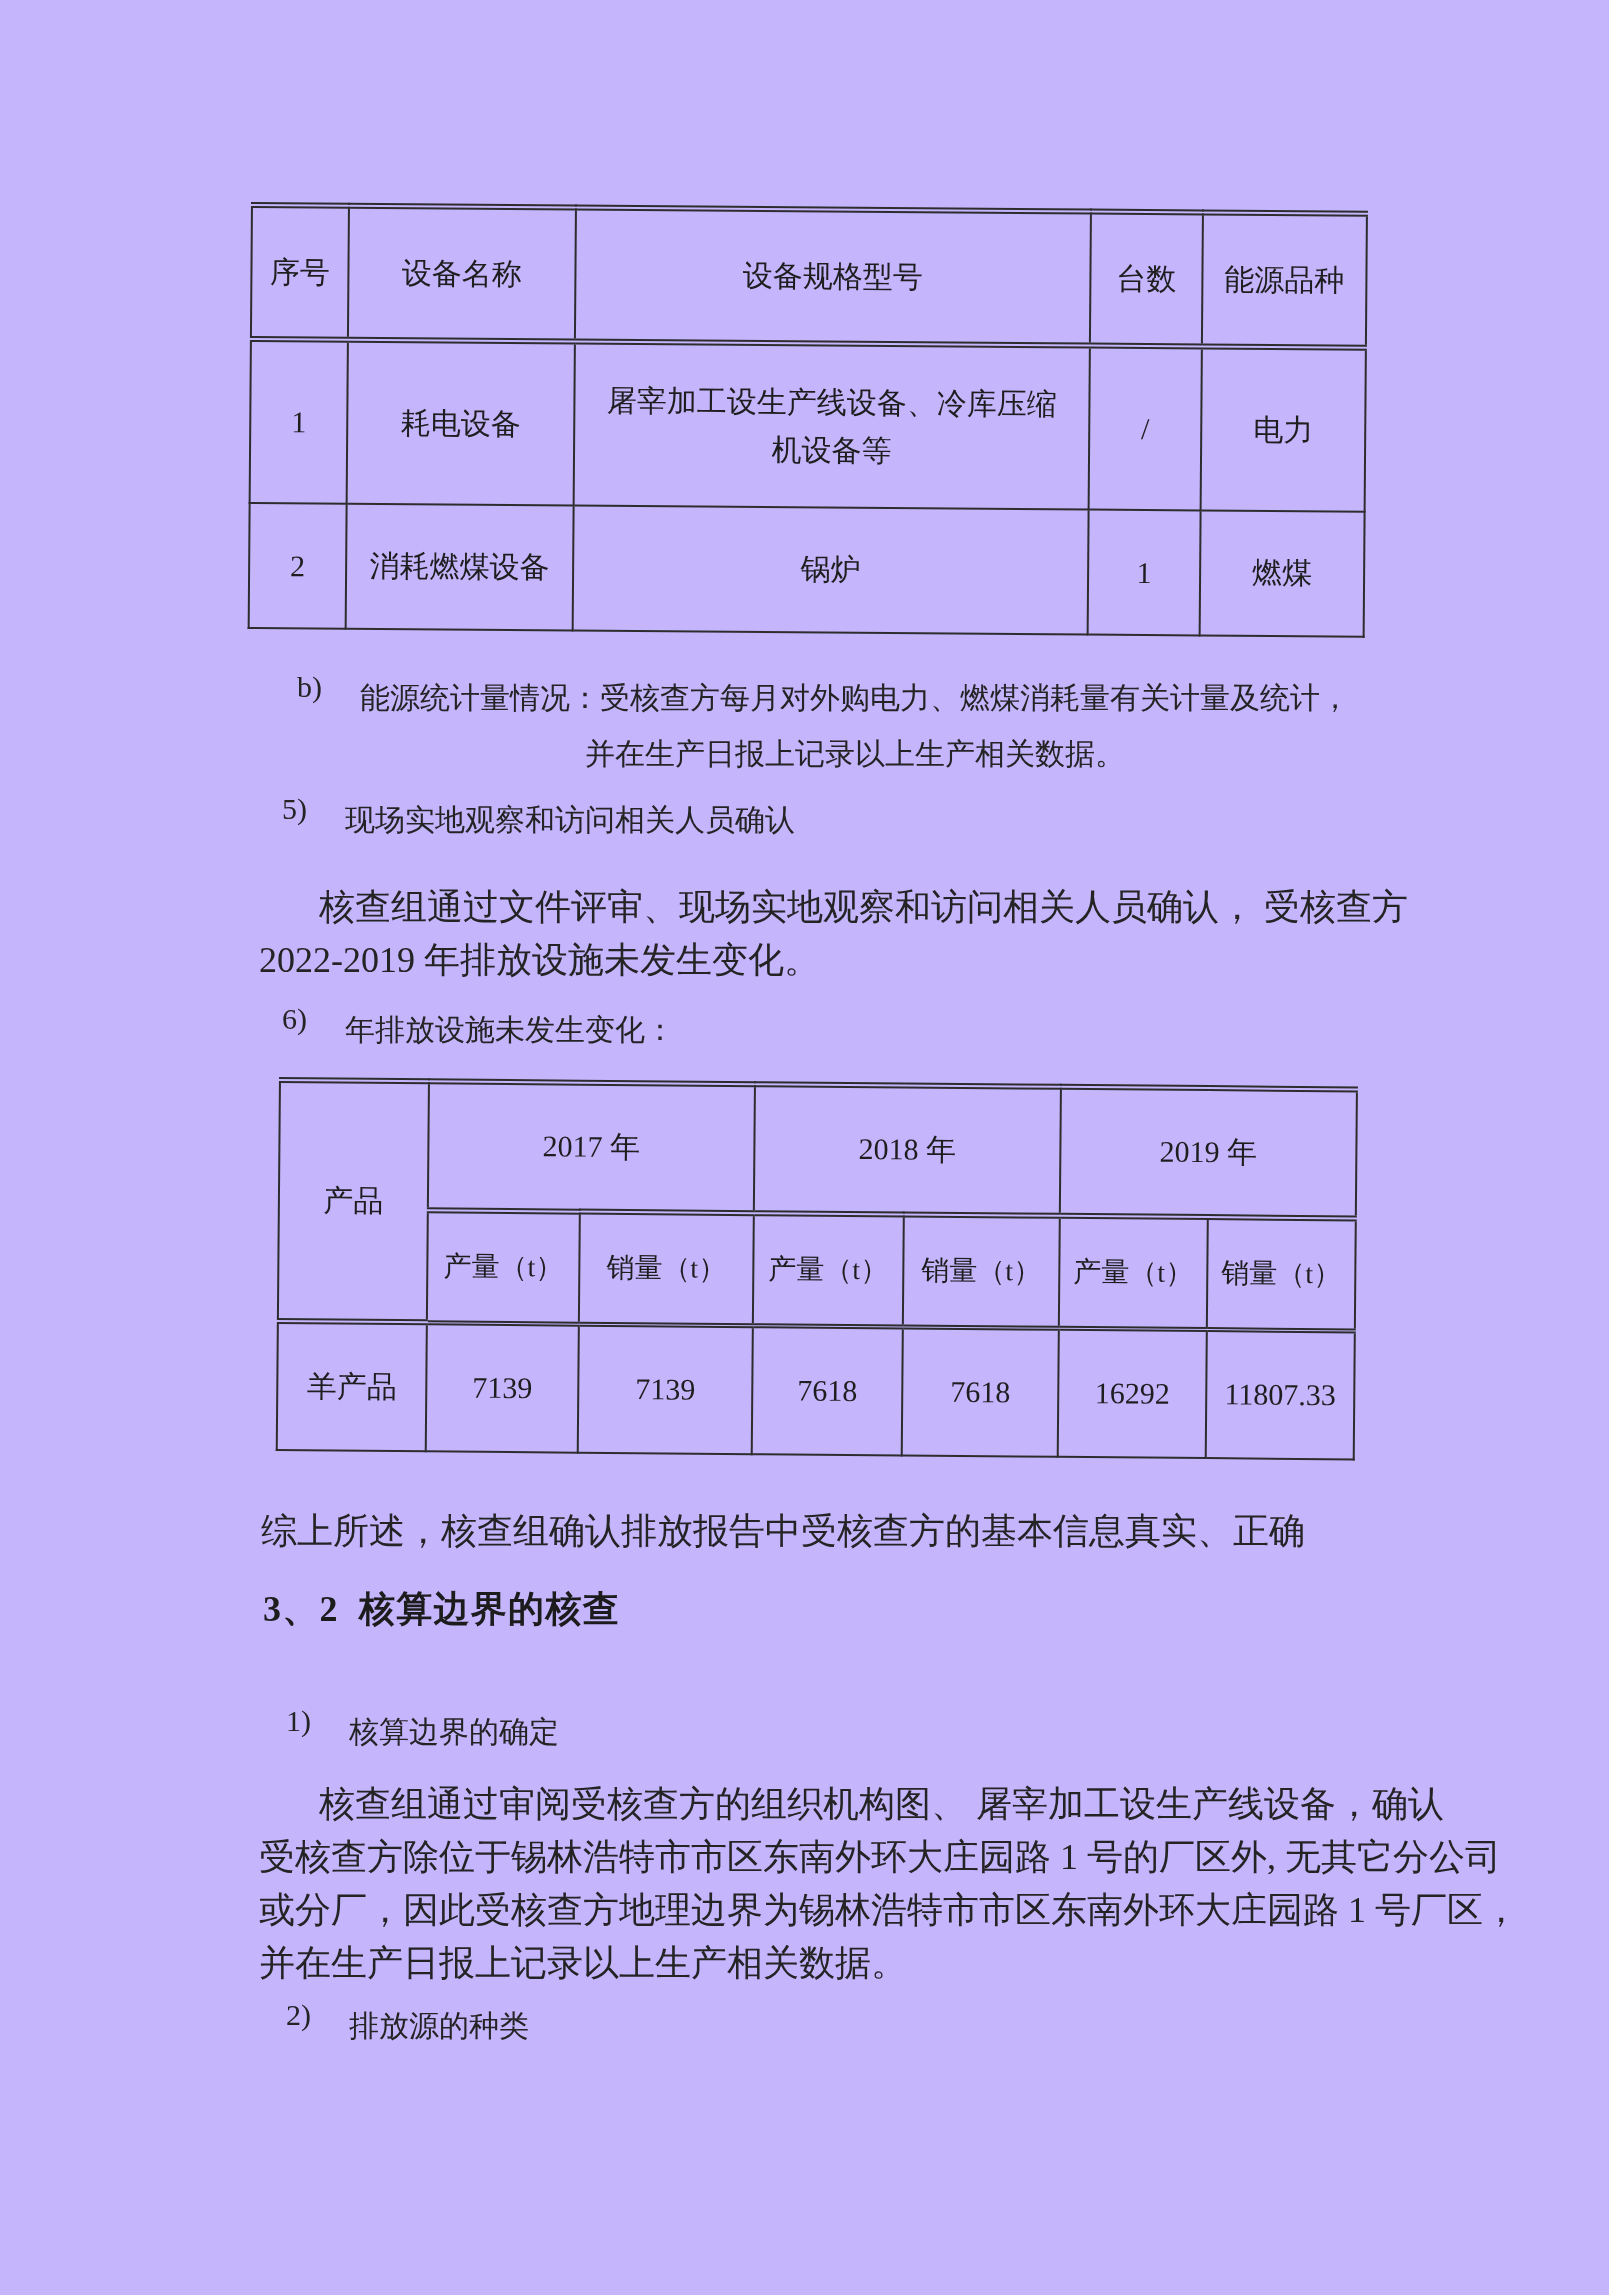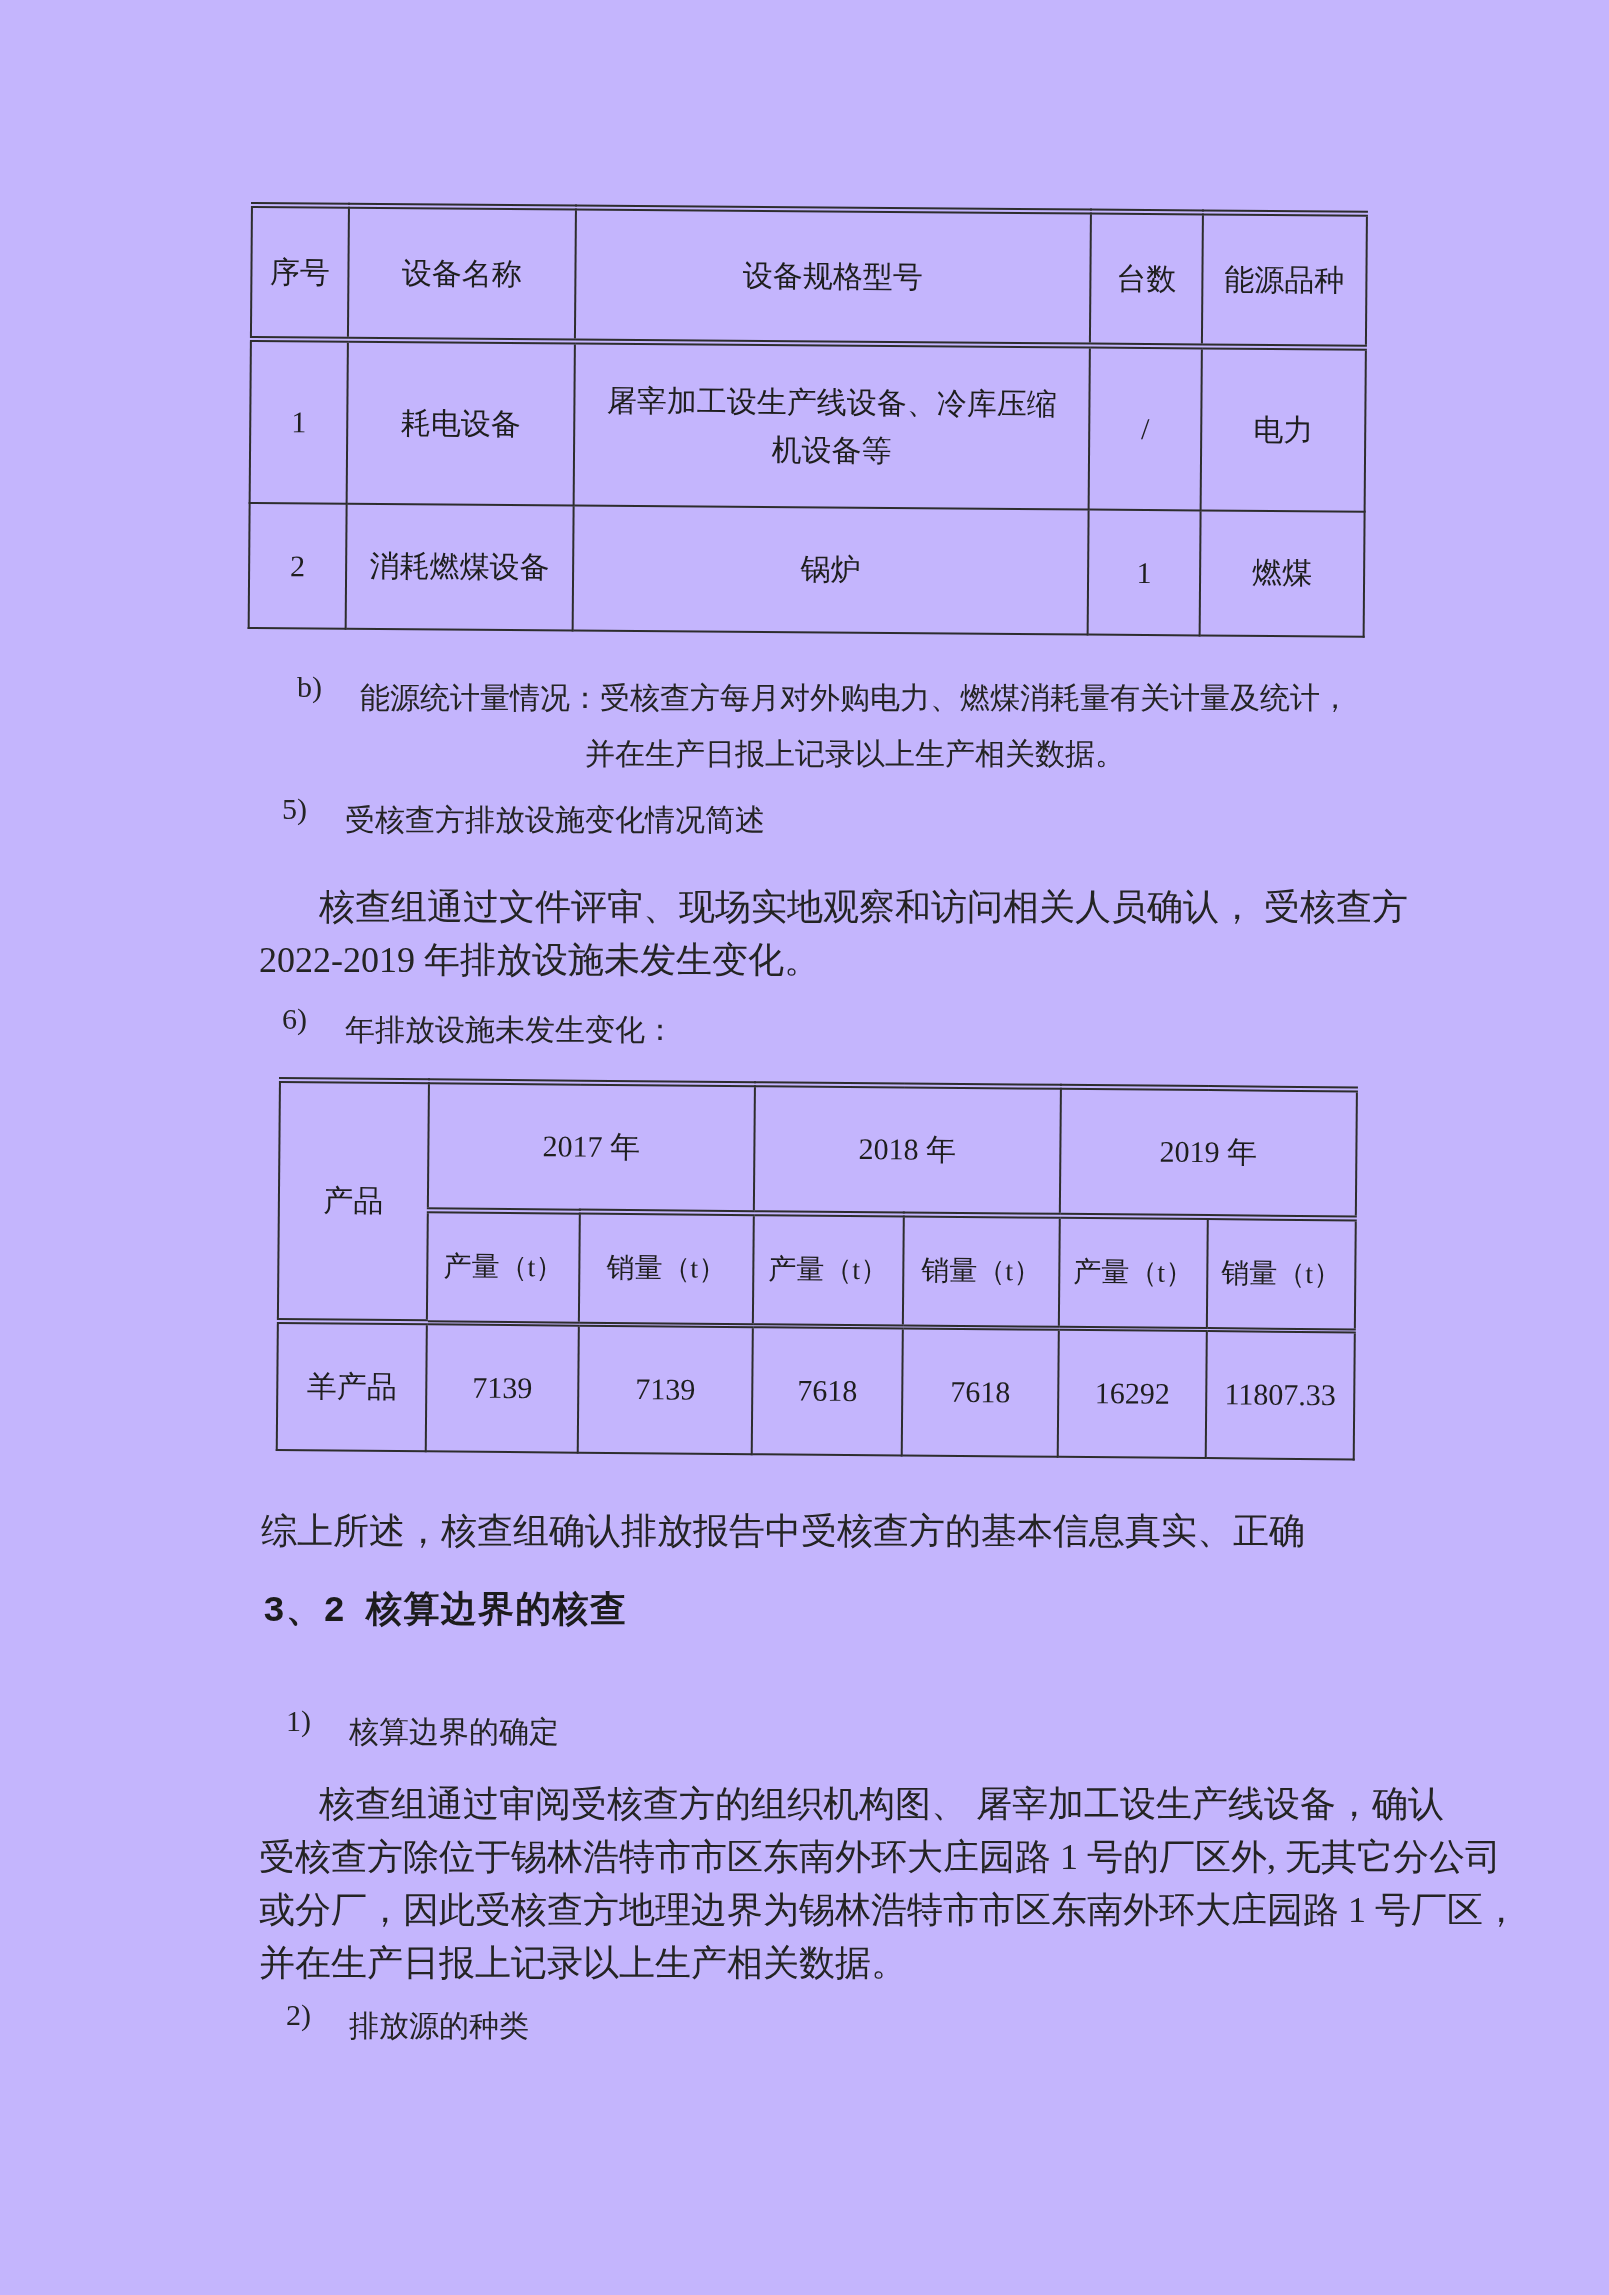--- a/index.html
+++ b/index.html
@@ -64,21 +64,21 @@
     position: absolute;
     font-size: 36px;
     color: #242424;
   }
   .para .ln { line-height: 53px; white-space: nowrap; }
   .para .indent { padding-left: 60px; }
 
   
   .h-sec {
     position: absolute;
-    font-family: Liberation Mono, monospace;
+    font-family: Liberation Serif, serif;
     font-weight: 700;
     font-size: 36px;
     color: #1c1c1c;
     display: flex;
     gap: 20px;
     white-space: nowrap;
     letter-spacing: 1.3px;
   }
 </style>
 </head>
@@ -124,21 +124,21 @@
     <span class="marker">b)</span>
     <span class="lines">
       <div class="ln">能源统计量情况：受核查方每月对外购电力、燃煤消耗量有关计量及统计，</div>
       <div class="ln">并在生产日报上记录以上生产相关数据。</div>
     </span>
   </div>
 
   <div class="li" style="left:282px; top:792px">
     <span class="marker">5)</span>
     <span class="lines">
-      <div class="ln">受核查方排放设施变化情况简述</div>
+      <div class="ln">现场实地观察和访问相关人员确认</div>
     </span>
   </div>
 
   <div class="para" style="left:259px; top:881px">
     <div class="ln indent">核查组通过文件评审、现场实地观察和访问相关人员确认， 受核查方</div>
     <div class="ln">2022-2019 年排放设施未发生变化。</div>
   </div>
 
   <div class="li" style="left:282px; top:1002px">
     <span class="marker">6)</span>

